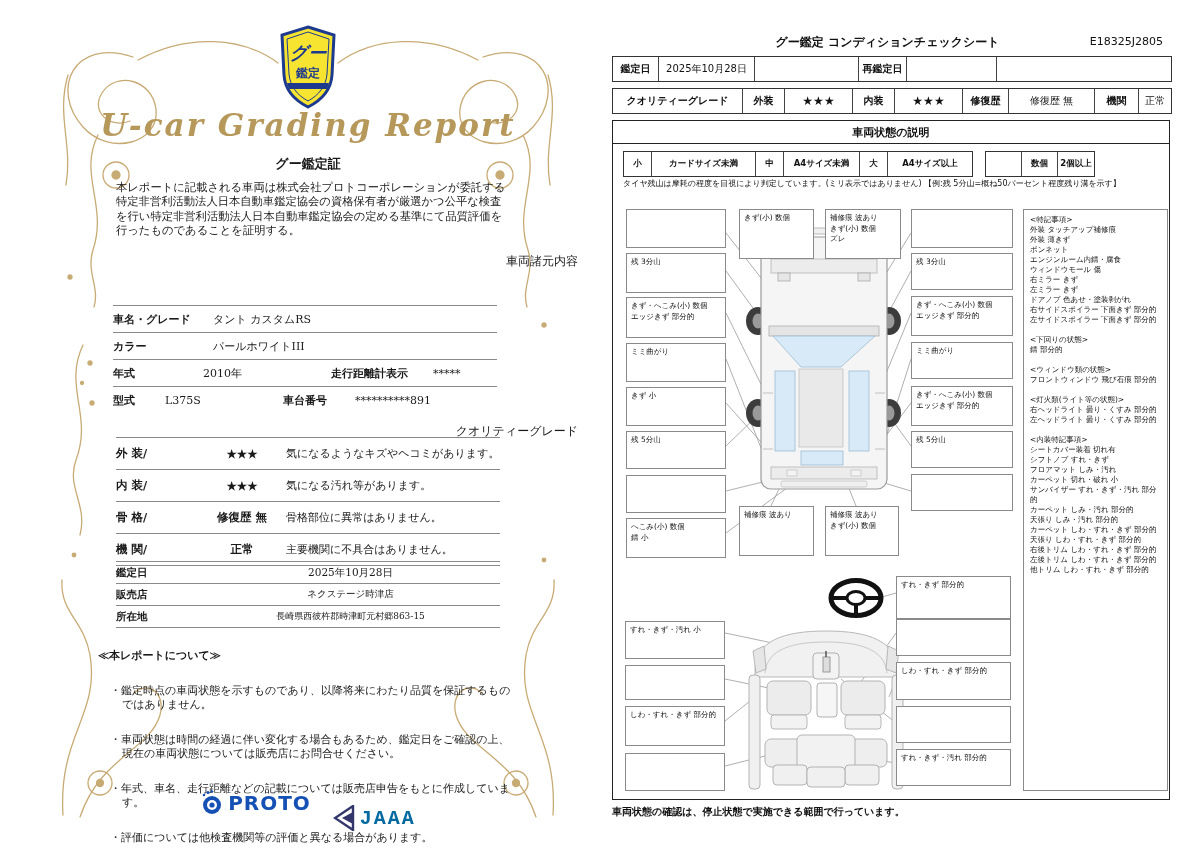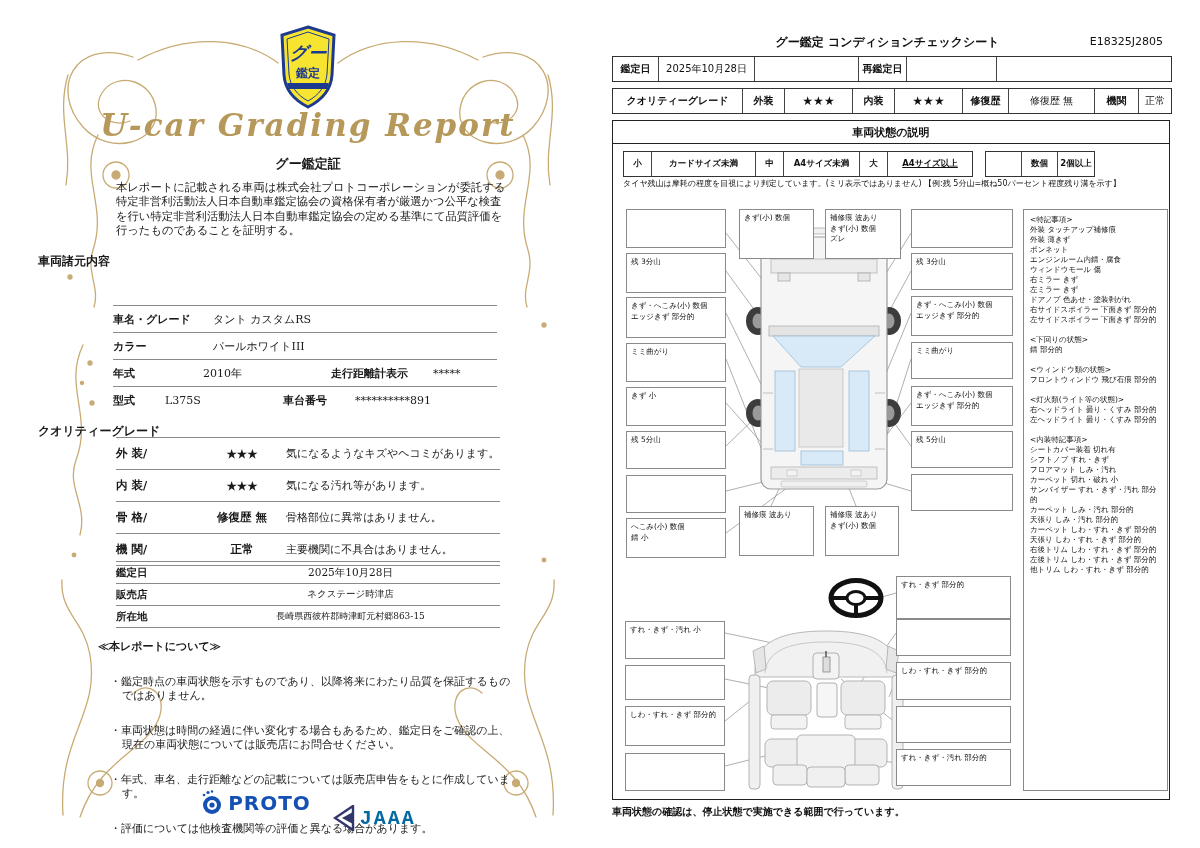--- a/index.html
+++ b/index.html
@@ -7,37 +7,37 @@
           font-family:"DejaVu Sans","Liberation Sans",sans-serif;color:#222;}
   
   .left-page{position:absolute;left:38px;top:15px;width:540px;height:815px;
              font-family:"DejaVu Serif","Liberation Serif",serif;}
   .flourish{position:absolute;inset:0;pointer-events:none;}
   .badge-wrap{position:absolute;left:0;right:0;top:10px;display:flex;justify-content:center;}
   .gr-title{position:absolute;left:0;right:0;top:92px;text-align:center;
             font-style:italic;font-weight:bold;font-size:31px;color:#b6985a;letter-spacing:2px;}
   .gr-sub{position:absolute;left:0;right:0;top:140px;text-align:center;font-size:13px;font-weight:bold;color:#1a1a1a;}
   .gr-intro{position:absolute;left:78px;width:392px;top:166px;font-size:11.3px;line-height:14.3px;color:#1a1a1a;text-align:left;}
-  .sec-head{position:absolute;left:0;right:0;text-align:left;font-size:12px;font-weight:bold;color:#1a1a1a;}
+  .sec-head{position:absolute;left:0;right:0;text-align:right;font-size:12px;font-weight:normal;color:#1a1a1a;}
   .spec-table{position:absolute;left:75px;top:250px;width:384px;font-size:11px;color:#1a1a1a;margin-top:40px;}
   .spec-row{display:flex;align-items:center;height:26px;border-top:1px solid #8a8a8a;}
   .spec-table .last{border-bottom:1px solid #8a8a8a;}
   .spec-row .c{white-space:nowrap;}
   .qual-table{position:absolute;left:78px;top:422px;width:384px;font-size:11.5px;color:#1a1a1a;}
   .qual-row{display:flex;align-items:center;height:31px;border-top:1px solid #8a8a8a;}
   .qual-row .ql{width:82px;font-weight:bold;}
   .qual-row .qg{width:88px;text-align:center;font-weight:bold;}
   .qual-row .qd{flex:1;font-size:11px;}
   .meta-table{position:absolute;left:78px;top:546px;width:384px;font-size:10.5px;color:#1a1a1a;}
   .meta-row{display:flex;align-items:center;height:21px;border-top:1px solid #8a8a8a;}
   .meta-row .ml{width:85px;font-weight:bold;}
   .meta-row .mv{flex:1;text-align:center;}
   .meta-table .last{border-bottom:1px solid #8a8a8a;align-items:center;}
   .about{position:absolute;left:60px;top:625px;width:420px;font-size:11px;line-height:14.5px;color:#1a1a1a;}
-  .about-title{font-weight:bold;margin-bottom:2px;}
+  .about-title{font-weight:bold;margin-bottom:2px;margin-top:9px;}
   .about ul{margin:0;padding:0;list-style:none;}
   .about li{padding-left:24px;text-indent:-12px;margin-top:20px;}
   .about li::before{content:"・";}
   .logo-row{position:absolute;left:0;right:0;top:760px;display:flex;justify-content:center;align-items:center;gap:22px;}
   .proto-logo{display:flex;align-items:center;gap:4px;font-family:"DejaVu Sans",sans-serif;
               font-weight:bold;font-size:20px;color:#1550b4;letter-spacing:1px;}
   .jaaa-logo{display:flex;align-items:center;gap:5px;font-family:Liberation Mono, monospace;
              font-weight:bold;font-size:20px;color:#0369a1;letter-spacing:2px;margin-top:30px;}
   
   .right-page{position:absolute;left:600px;top:30px;width:575px;height:800px;font-family:"DejaVu Sans","Liberation Sans",sans-serif;}
@@ -248,21 +248,21 @@
 
     <div class="expl-box">
       <div class="expl-title">車両状態の説明</div>
 
       <div class="legend" style="left:10px;top:30px;width:350px;">
         <div class="cell" style="width:28px;">小</div>
         <div class="cell" style="width:104px;">カードサイズ未満</div>
         <div class="cell" style="width:28px;">中</div>
         <div class="cell" style="width:76px;">A4サイズ未満</div>
         <div class="cell" style="width:28px;">大</div>
-        <div class="cell" style="flex:1;text-decoration:underline;">A4サイズ以上</div>
+        <div class="cell" style="flex:1;">A4サイズ以上</div>
       </div>
       <div class="legend" style="left:372px;top:30px;width:110px;">
         <div class="cell" style="width:36px;"></div>
         <div class="cell" style="width:36px;">数個</div>
         <div class="cell" style="flex:1;">2個以上</div>
       </div>
 
       <div class="tire-note">タイヤ残山は摩耗の程度を目視により判定しています。(ミリ表示ではありません)
 【例:残 5分山=概ね50パーセント程度残り溝を示す】</div>
 

